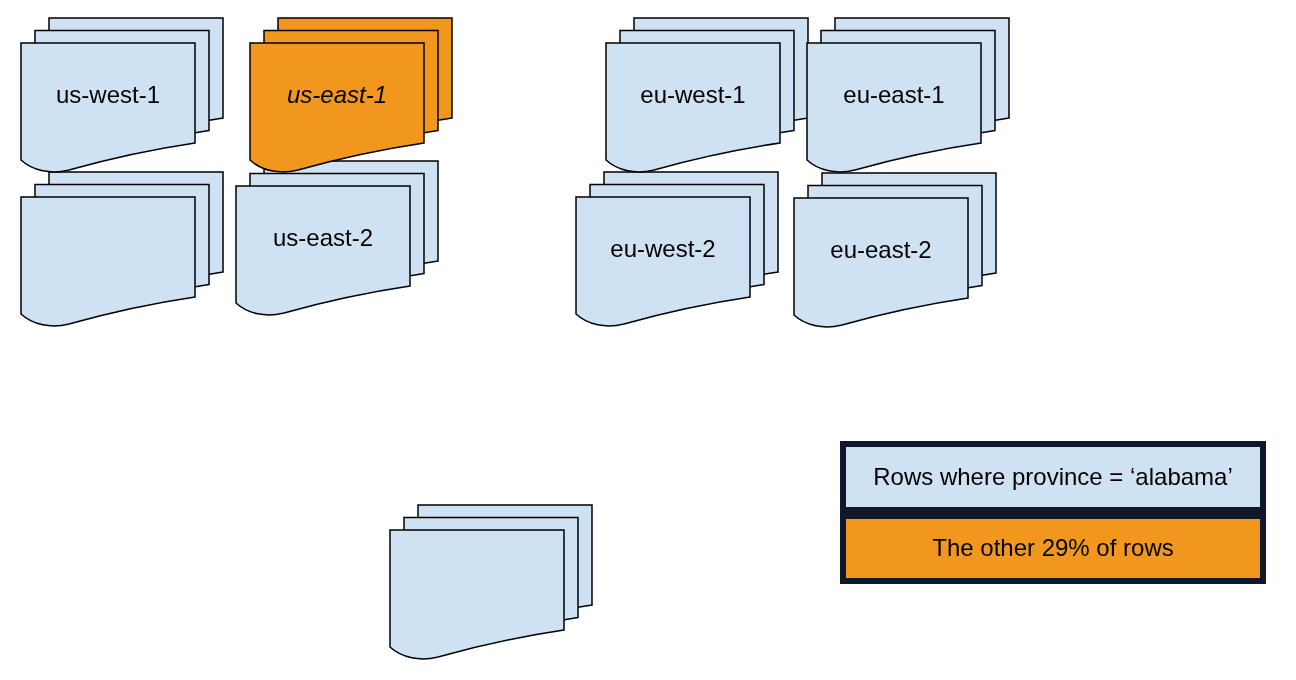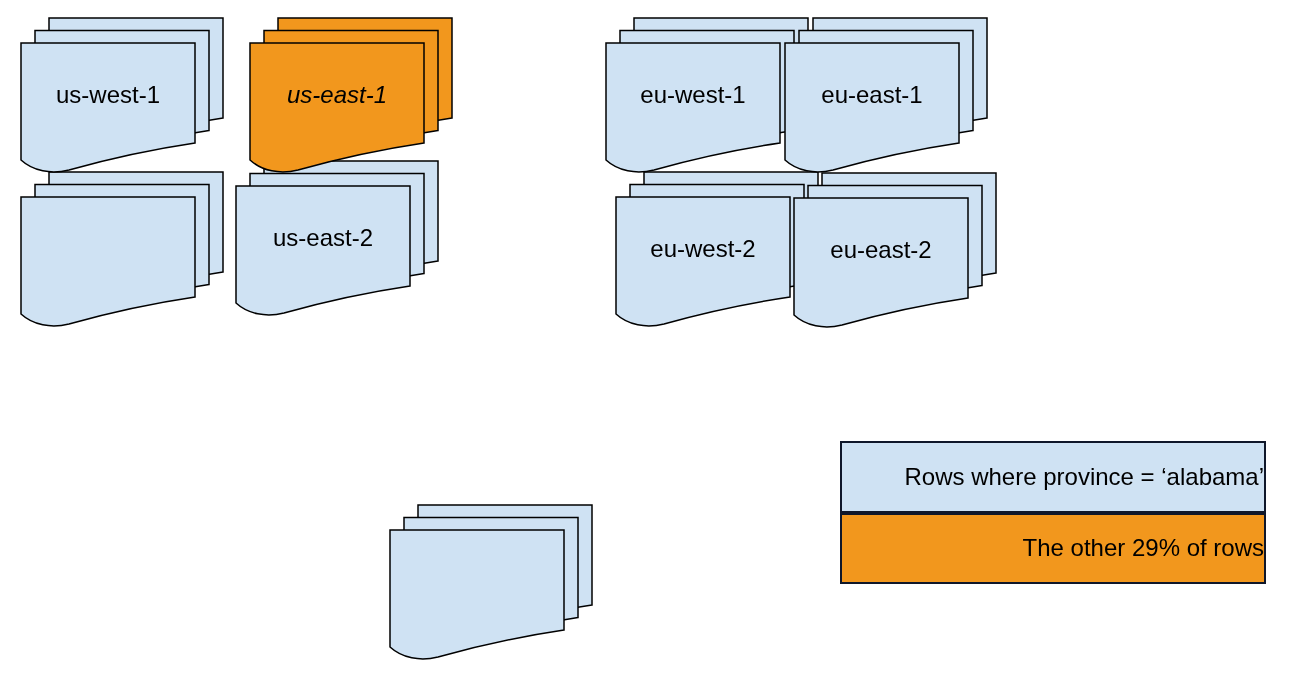--- a/index.html
+++ b/index.html
@@ -31,39 +31,39 @@
     width: 174px; height: 104px;
     display: flex; align-items: center; justify-content: center;
     font-size: 24px; line-height: 1;
     white-space: nowrap;
   }
 
   
   #stack-us-west-1 { left: 20px;  top: 17px;  z-index: 4; }
   #stack-us-east-1 { left: 249px; top: 17px;  z-index: 4; font-style: italic; }
   #stack-eu-west-1 { left: 589px; top: 17px;  z-index: 4; margin-left: 16px; }
-  #stack-eu-east-1 { left: 784px; top: 17px;  z-index: 4; }
+  #stack-eu-east-1 { left: 806px; top: 17px;  z-index: 4; }
   #stack-us-west-2 { left: 20px;  top: 171px; z-index: 3; }
   #stack-us-east-2 { left: 235px; top: 160px; z-index: 3; }
-  #stack-eu-west-2 { left: 575px; top: 171px; z-index: 3; margin-left: 40px; }
+  #stack-eu-west-2 { left: 575px; top: 171px; z-index: 3; }
   #stack-eu-east-2 { left: 793px; top: 172px; z-index: 3; }
   #stack-ap-east-1 { left: 401px; top: 350px; z-index: 2; }
   #stack-ap-east-2 { left: 389px; top: 504px; z-index: 1; }
 
   
   #legend {
     position: absolute; left: 804px; top: 441px;
     width: 462px; height: 143px;
     display: grid; grid-template-rows: 1fr 1fr;
     z-index: 5;
   }
   .legend-row {
     box-sizing: border-box;
-    border: 2px solid #0f172a;
-    display: flex; align-items: center; justify-content: flex-end;
+    border: 6px solid #0f172a;
+    display: flex; align-items: center; justify-content: center;
     font-size: 24px; line-height: 1;
     white-space: nowrap;
     margin-left: 36px;
   }
   .legend-row.default   { background: var(--doc_fill, #cfe2f3); }
   .legend-row.highlight { background: var(--highlight_fill, #f2971d); }
 </style>
 </head>
 <body>
 

